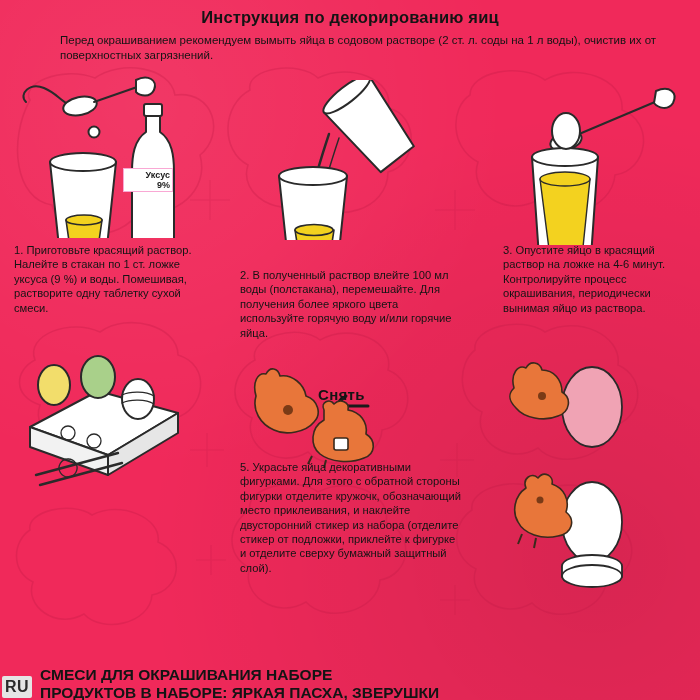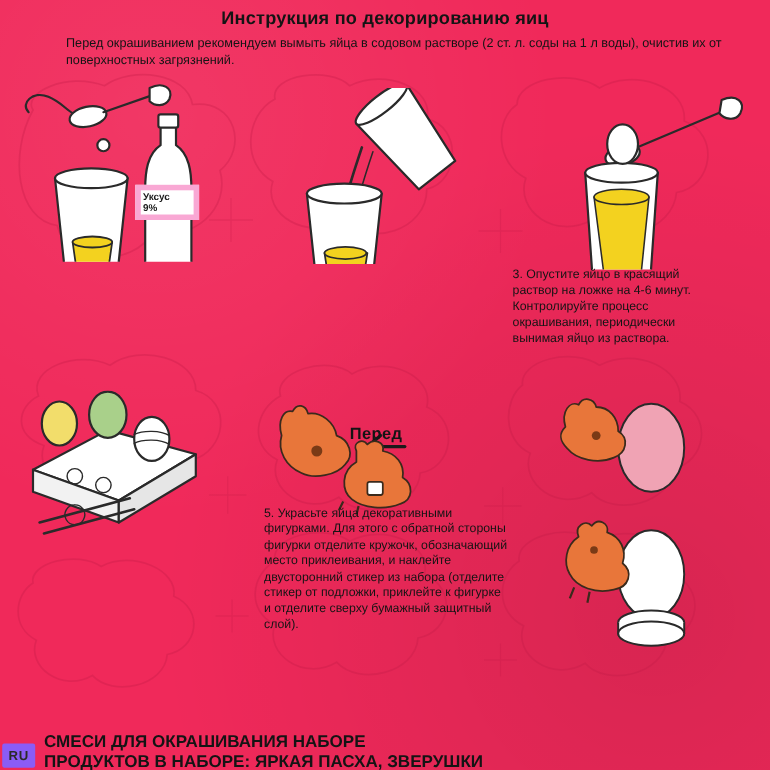--- a/index.html
+++ b/index.html
@@ -49,40 +49,40 @@
   
   .footer{
     position:absolute;left:40px;right:8px;bottom:-2px;
     font-size:15.5px;font-weight:bold;line-height:18px;
     color:#141414;
     text-align:left;
   }
   .ru-badge{
     position:absolute;left:2px;bottom:2px;
     width:30px;height:22px;
-    background:#8b5cf6;
+    background:#e5e5e5;
     color:#2b2b2b;
-    font-size:12px;font-weight:bold;
+    font-size:16px;font-weight:bold;
     display:flex;align-items:center;justify-content:center;
     border-radius:2px;
     letter-spacing:.5px;
   }
 
   
   .ill{position:absolute;}
   .snyat{
     position:absolute;
     font-size:15px;font-weight:bold;color:#141414;
     letter-spacing:.3px;
   }
   .vinegar-label{
     position:absolute;
-    background:#fff;border:5px solid #f9a8d4;
+    background:#fff;border:1px solid #f9a8d4;
     font-size:9px;line-height:10px;font-weight:bold;
-    text-align:left;color:#1a1a1a;
+    text-align:right;color:#1a1a1a;
     padding:1px 2px;
   }
 </style>
 </head>
 <body>
 
 <div class="bg-tint"></div>
 
 <div class="sheet">
 
@@ -209,21 +209,21 @@
 
       <path d="M20 34 C16 20 22 10 30 12 C34 4 42 6 44 14 C56 12 68 22 70 34
                C82 38 86 52 78 60 C70 70 50 74 38 68 C24 62 16 48 20 34 Z" fill="#e8763a"></path>
       <circle cx="52" cy="48" r="5" fill="#7a3a16" stroke="none"></circle>
     </g>
     <g fill="none" stroke="#1a1a1a" stroke-width="3" stroke-linecap="round" stroke-linejoin="round">
       <path d="M132 44 L98 44"></path>
       <path d="M110 34 L98 44 L110 54"></path>
     </g>
   </svg>
-  <div class="snyat" style="left:318px;top:386px;">Перед</div>
+  <div class="snyat" style="left:318px;top:386px;">Снять</div>
 
   <svg class="ill" style="left:290px;top:398px;width:120px;height:70px;">
     <g stroke="#3a2a1c" stroke-width="1.6" stroke-linejoin="round">
 
       <path d="M34 12 C30 4 40 0 44 6 C50 0 60 4 58 12 C70 14 78 24 76 36
                C86 42 86 56 74 60 C60 66 40 64 30 56 C20 48 20 30 34 22 Z" fill="#e8763a"></path>
       <path d="M22 58 L18 66 M36 62 L34 70" stroke-width="2" fill="none"></path>
       <rect x="44" y="40" width="14" height="12" rx="2" fill="#ffffff"></rect>
     </g>
   </svg>
@@ -249,23 +249,25 @@
       <ellipse cx="92" cy="106" rx="30" ry="11" fill="#ffffff"></ellipse>
     </g>
     <g stroke="#3a2a1c" stroke-width="1.6" stroke-linejoin="round">
       <path d="M26 18 C22 8 32 2 38 8 C44 0 54 6 52 14 C64 18 70 30 66 42
                C76 50 72 64 58 66 C42 70 24 64 18 52 C12 42 14 26 26 18 Z" fill="#e8763a"></path>
       <path d="M22 64 L18 74 M36 68 L34 78" stroke-width="2" fill="none"></path>
       <circle cx="40" cy="30" r="3.5" fill="#7a3a16" stroke="none"></circle>
     </g>
   </svg>
 
-
-
-  <div class="cap" style="left:466px;top:243px;width:196px;">3. Опустите яйцо в красящий раствор на ложке на 4-6 минут. Контролируйте процесс окрашивания, периодически вынимая яйцо из раствора.</div>
+  <div class="cap" style="left:14px;top:243px;width:190px;">1. Приготовьте красящий раствор. Налейте в стакан по 1 ст. ложке уксуса (9 %) и воды. Помешивая, растворите одну таблетку сухой смеси.</div>
+
+  <div class="cap" style="left:240px;top:268px;width:214px;">2. В полученный раствор влейте 100 мл воды (полстакана), перемешайте. Для получения более яркого цвета используйте горячую воду и/или горячие яйца.</div>
+
+  <div class="cap" style="left:503px;top:243px;width:196px;">3. Опустите яйцо в красящий раствор на ложке на 4-6 минут. Контролируйте процесс окрашивания, периодически вынимая яйцо из раствора.</div>
 
 
   <div class="cap" style="left:240px;top:460px;width:222px;">5. Украсьте яйца декоративными фигурками. Для этого с обратной стороны фигурки отделите кружочк, обозначающий место приклеивания, и наклейте двусторонний стикер из набора (отделите стикер от подложки, приклейте к фигурке и отделите сверху бумажный защитный слой).</div>
 
 
 
   <div class="footer">
     <div>СМЕСИ ДЛЯ ОКРАШИВАНИЯ НАБОРЕ</div>
     <div>ПРОДУКТОВ В НАБОРЕ: ЯРКАЯ ПАСХА, ЗВЕРУШКИ</div>
   </div>

